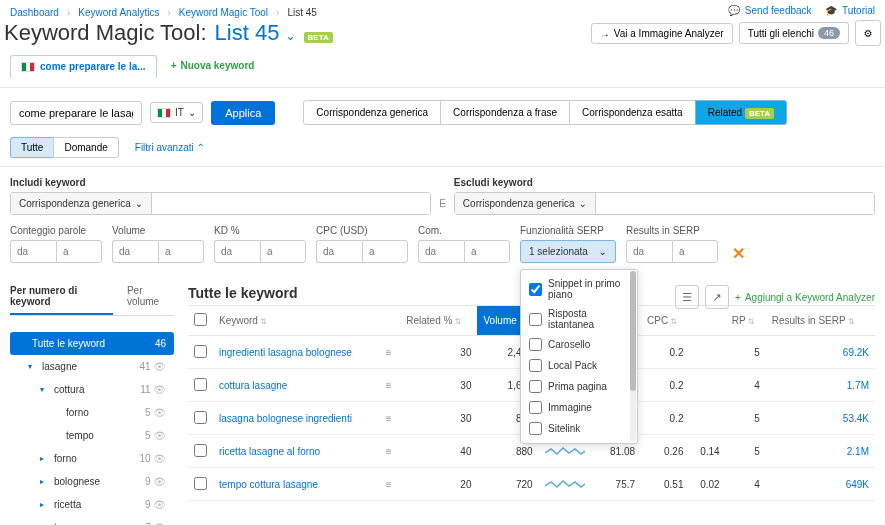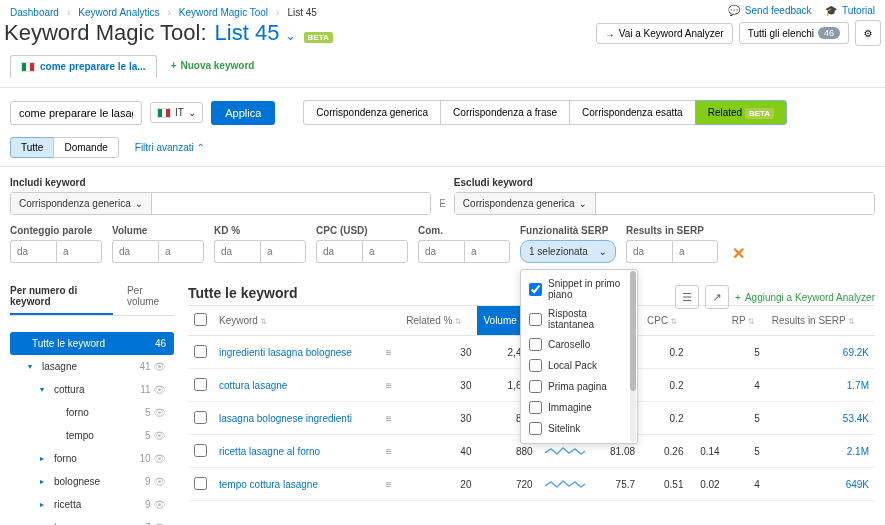--- a/index.html
+++ b/index.html
@@ -27,44 +27,44 @@
 .new-kw:before { content: "+"; margin-right: 4px; }
 .search-row { display: flex; align-items: center; gap: 8px; padding: 12px 10px; }
 .kw-input { border: 1px solid #ccc; border-radius: 3px; padding: 5px 8px; font-size: 11px; width: 132px; }
 .db-sel { border: 1px solid #ccc; border-radius: 3px; padding: 4px 6px; display: flex; align-items: center; gap: 4px; font-size: 10px; }
 .db-sel .flag { width: 14px; height: 10px; background: linear-gradient(to right,#009246 33%,#fff 33%,#fff 66%,#ce2b37 66%); display: inline-block; border: 1px solid #ddd; }
 .btn-primary { background: #0073d6; color: #fff; border: none; border-radius: 3px; padding: 6px 14px; font-size: 11px; cursor: pointer; }
 .match-group { display: flex; margin-left: 20px; }
 .match-btn { border: 1px solid #ccc; padding: 6px 12px; font-size: 10px; background: #fff; cursor: pointer; margin-left: -1px; }
 .match-btn:first-child { border-radius: 3px 0 0 3px; margin-left: 0; }
 .match-btn:last-child { border-radius: 0 3px 3px 0; }
-.match-btn.active { background: #84cc16; border-color: #7fb4e0; position: relative; z-index: 1; text-align: center; }
+.match-btn.active { background: #0ea5e9; border-color: #7fb4e0; position: relative; z-index: 1; text-align: center; }
 .sub-tabs { display: flex; align-items: center; gap: 16px; padding: 0 10px 8px; }
 .pill-tabs { display: flex; }
 .pill-tab { border: 1px solid #ccc; padding: 4px 10px; font-size: 10px; background: #fff; cursor: pointer; margin-left: -1px; }
 .pill-tab:first-child { border-radius: 3px 0 0 3px; margin-left: 0; }
 .pill-tab:last-child { border-radius: 0 3px 3px 0; }
 .pill-tab.active { background: #d6e9f8; border-color: #7fb4e0; }
 .adv-filters { color: #0073d6; font-size: 10px; cursor: pointer; }
 .filters-panel { border-top: 1px solid #e5e5e5; padding: 10px; }
 .incl-row { display: flex; gap: 8px; align-items: flex-end; margin-bottom: 10px; }
 .incl-block { flex: 1; }
 .lbl { font-size: 10px; font-weight: 600; display: block; margin-bottom: 4px; }
 .incl-inner { display: flex; border: 1px solid #ccc; border-radius: 3px; }
 .incl-sel { border: none; border-right: 1px solid #ccc; padding: 5px 8px; font-size: 10px; background: #f6f6f6; display: flex; align-items: center; gap: 4px; }
 .incl-input { border: none; flex: 1; padding: 5px 8px; font-size: 10px; }
 .e-sep { font-size: 10px; color: #888; padding-bottom: 6px; }
 .range-row { display: flex; gap: 10px; align-items: flex-end; }
 .range-block { display: flex; flex-direction: column; }
-.range-block .lbl { font-weight: 700; color: #555; }
+.range-block .lbl { font-weight: 400; color: #555; }
 .range-pair { display: flex; }
 .range-input { border: 1px solid #ccc; padding: 5px 6px; font-size: 10px; width: 46px; }
 .range-input:first-child { border-radius: 3px 0 0 3px; border-right: none; }
 .range-input:last-child { border-radius: 0 3px 3px 0; }
-.serp-sel { border: 1px solid #ccc; border-radius: 9px; padding: 5px 8px; font-size: 10px; width: 96px; display: flex; justify-content: space-between; align-items: center; background: #d6e9f8; border-color: #7fb4e0; }
+.serp-sel { border: 1px solid #ccc; border-radius: 3px; padding: 5px 8px; font-size: 10px; width: 96px; display: flex; justify-content: space-between; align-items: center; background: #d6e9f8; border-color: #7fb4e0; }
 .clear-x { color: #f58220; font-size: 16px; font-weight: 700; cursor: pointer; padding: 0 4px; }
 .content-row { display: flex; padding: 12px 10px 0; gap: 14px; }
 .left-col { width: 164px; flex-shrink: 0; }
 .left-tabs { display: flex; gap: 14px; font-size: 10px; border-bottom: 1px solid #ddd; margin-bottom: 16px; }
 .left-tab { padding-bottom: 6px; cursor: pointer; color: #666; }
 .left-tab.active { color: #333; border-bottom: 2px solid #0073d6; font-weight: 600; }
 .group-item { display: flex; align-items: center; justify-content: space-between; padding: 6px 8px; font-size: 10px; cursor: pointer; }
 .group-item.all { background: #0073d6; color: #fff; border-radius: 3px; }
 .group-item .gleft { display: flex; align-items: center; gap: 6px; }
 .group-item .cnt { color: #999; }
@@ -123,21 +123,21 @@
     </a>
 </div>
 
 <div class="header-row">
   <div class="page-title">
     <span>Keyword Magic Tool:</span>
     <span class="listname"><span>List 45</span> <span class="chev">⌄</span></span>
     <span class="badge-beta">BETA</span>
   </div>
   <div class="header-actions">
-    <button class="btn">→ <span>Vai a Keyword Analyzer</span></button>
+    <button class="btn">→ <span>Vai a Immagine Analyzer</span></button>
     <button class="btn">
         <span>Tutti gli elenchi</span> 
         <span class="counter-pill">46</span>
       </button>
     <button class="btn btn-icon">
         <span>⚙</span>
       </button>
   </div>
 </div>
 

